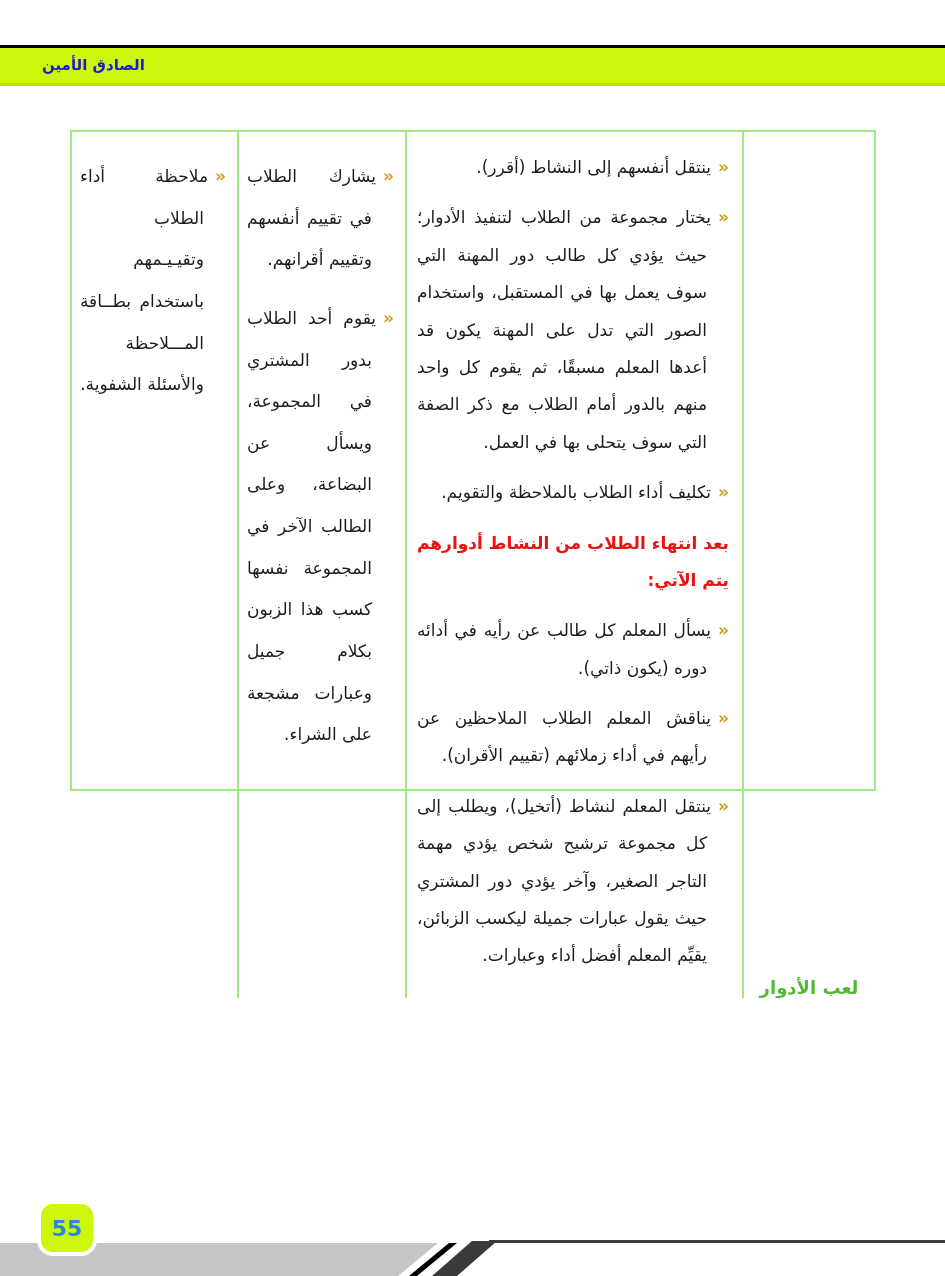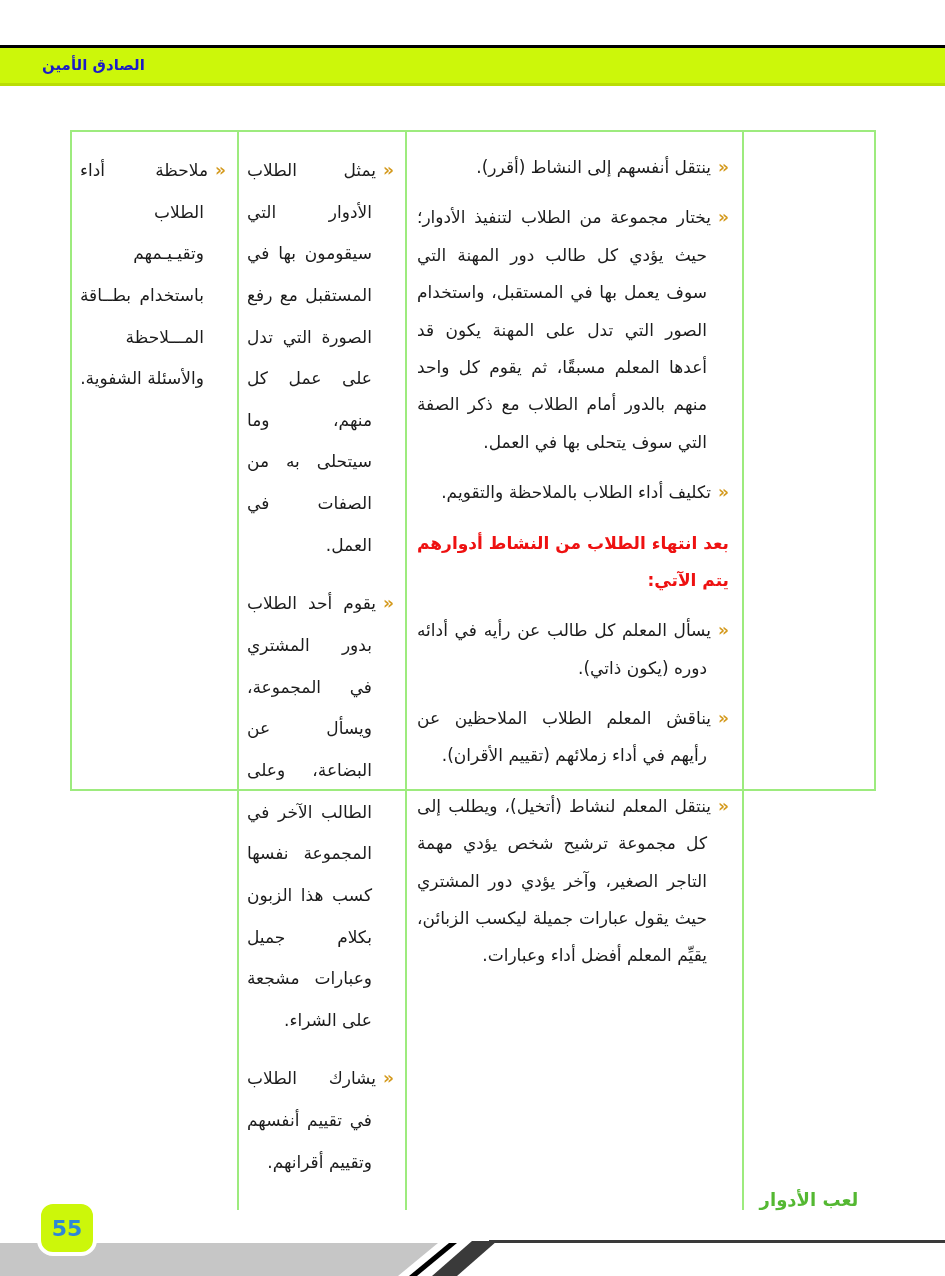--- a/index.html
+++ b/index.html
@@ -41,21 +41,21 @@
     grid-template-columns:132px 337px 168px 1fr;
     background:#fff;
   }
   .cell{border-left:2px solid var(--table-border-green);}
   .cell:last-child{border-left:none;}
   .cell-activity{display:flex;align-items:flex-end;justify-content:center;}
   .activity-label{
     color:var(--activity-green);font-size:18px;font-weight:600;direction:rtl;
   }
   .cell-main{padding:17px 13px 10px 10px;}
-  .cell-side{padding:18px 11px 10px 8px;}
+  .cell-side{padding:24px 11px 10px 8px;}
   .para{
     direction:rtl;text-align:justify;color:var(--text-black);
     font-size:17px;
   }
   .cell-main .para{line-height:2.2;margin-bottom:13px;}
   .cell-side .para{line-height:2.45;margin-bottom:17px;}
   .para.bullet{text-indent:-22px;padding-right:22px;}
   .marker{color:var(--bullet-gold);font-weight:bold;margin-left:7px;}
   .para.red-note{color:var(--red);font-weight:bold;line-height:2.2;margin-bottom:13px;}
   
@@ -107,23 +107,22 @@
   <div class="cell cell-main">
       <div class="para bullet"><span class="marker">«</span><span>ينتقل أنفسهم إلى النشاط (أقرر).</span></div>
       <div class="para bullet"><span class="marker">«</span><span>يختار مجموعة من الطلاب لتنفيذ الأدوار؛ حيث يؤدي كل طالب دور المهنة التي سوف يعمل بها في المستقبل، واستخدام الصور التي تدل على المهنة يكون قد أعدها المعلم مسبقًا، ثم يقوم كل واحد منهم بالدور أمام الطلاب مع ذكر الصفة التي سوف يتحلى بها في العمل.</span></div>
       <div class="para bullet"><span class="marker">«</span><span>تكليف أداء الطلاب بالملاحظة والتقويم.</span></div>
       <div class="para red-note">بعد انتهاء الطلاب من النشاط أدوارهم يتم الآتي:</div>
       <div class="para bullet"><span class="marker">«</span><span>يسأل المعلم كل طالب عن رأيه في أدائه دوره (يكون ذاتي).</span></div>
       <div class="para bullet"><span class="marker">«</span><span>يناقش المعلم الطلاب الملاحظين عن رأيهم في أداء زملائهم (تقييم الأقران).</span></div>
       <div class="para bullet"><span class="marker">«</span><span>ينتقل المعلم لنشاط (أتخيل)، ويطلب إلى كل مجموعة ترشيح شخص يؤدي مهمة التاجر الصغير، وآخر يؤدي دور المشتري حيث يقول عبارات جميلة ليكسب الزبائن، يقيِّم المعلم أفضل أداء وعبارات.</span></div>
     </div>
   <div class="cell cell-side">
-      <div class="para bullet"><span class="marker">«</span><span>يمثل الطلاب الأدوار التي سيقومون بها في المستقبل مع رفع الصورة التي تدل على عمل كل منهم، وما سيتحلى به من الصفات في العمل.</span></div>
+      <div class="para bullet"><span class="marker">«</span><span>يشارك الطلاب في تقييم أنفسهم وتقييم أقرانهم.</span></div>
       <div class="para bullet"><span class="marker">«</span><span>يقوم أحد الطلاب بدور المشتري في المجموعة، ويسأل عن البضاعة، وعلى الطالب الآخر في المجموعة نفسها كسب هذا الزبون بكلام جميل وعبارات مشجعة على الشراء.</span></div>
-      <div class="para bullet"><span class="marker">«</span><span>يشارك الطلاب في تقييم أنفسهم وتقييم أقرانهم.</span></div>
     </div>
   <div class="cell cell-side">
       <div class="para bullet"><span class="marker">«</span><span>ملاحظة أداء الطلاب وتقيـيـمهم باستخدام بطــاقة المـــلاحظة والأسئلة الشفوية.</span></div>
     </div>
 </div>
 
 <div class="footer-gray"></div>
 <div class="footer-slash-thin"></div>
 <div class="footer-slash-thick"></div>
 <div class="footer-line"></div>

